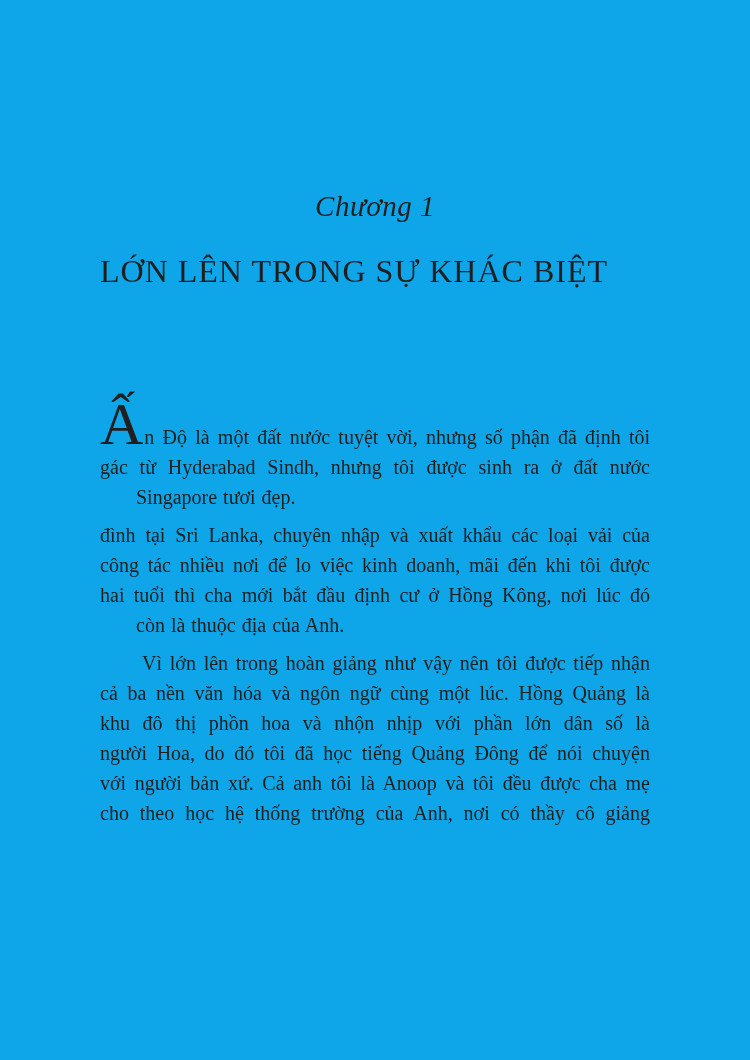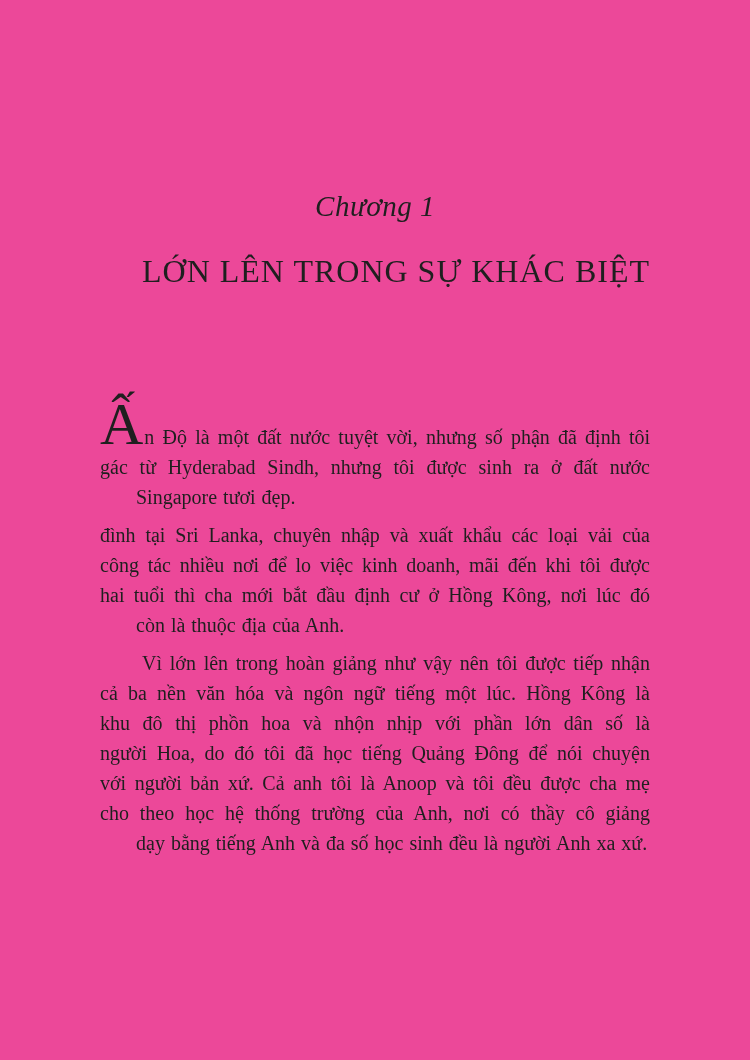--- a/index.html
+++ b/index.html
@@ -2,38 +2,38 @@
 <html><head>
 <meta charset="utf-8">
 <style>
   * { margin: 0; padding: 0; box-sizing: border-box; }
   html, body { background: #e8e8e8; }
   .page {
     position: relative;
     width: 750px;
     height: 1060px;
     margin: 0 auto;
-    background: #ec4899;
+    background: #0ea5e9;
     color: #1f1f1f;
     font-family: "Liberation Serif", "DejaVu Serif", serif;
     padding: 188px 100px 0 100px;
     overflow: hidden;
   }
   .chapter-label {
     font-size: 29px;
     line-height: 36px;
     font-style: italic;
     text-align: center;
     letter-spacing: 0.5px;
   }
   .chapter-title {
     margin-top: 26px;
     font-size: 32px;
     line-height: 42px;
-    text-align: right;
+    text-align: left;
     letter-spacing: 1px;
     white-space: nowrap;
     font-weight: normal;
   }
   .body-text {
     margin-top: 130px;
     font-size: 20px;
     line-height: 30px;
   }
   .para { margin: 0; }
@@ -76,22 +76,21 @@
 
     <div class="para">
       <div class="line">đình tại Sri Lanka, chuyên nhập và xuất khẩu các loại vải của</div>
       <div class="line">công tác nhiều nơi để lo việc kinh doanh, mãi đến khi tôi được</div>
       <div class="line">hai tuổi thì cha mới bắt đầu định cư ở Hồng Kông, nơi lúc đó</div>
       <div class="line para-end">còn là thuộc địa của Anh.</div>
     </div>
 
     <div class="para">
       <div class="line indent">Vì lớn lên trong hoàn giảng như vậy nên tôi được tiếp nhận</div>
-      <div class="line">cả ba nền văn hóa và ngôn ngữ tiếng một lúc. Hồng Kông là</div>
+      <div class="line">cả ba nền văn hóa và ngôn ngữ cùng một lúc. Hồng Quảng là</div>
       <div class="line">khu đô thị phồn hoa và nhộn nhịp với phần lớn dân số là</div>
       <div class="line">người Hoa, do đó tôi đã học tiếng Quảng Đông để nói chuyện</div>
       <div class="line">với người bản xứ. Cả anh tôi là Anoop và tôi đều được cha mẹ</div>
       <div class="line">cho theo học hệ thống trường của Anh, nơi có thầy cô giảng</div>
-      <div class="line para-end">dạy bằng tiếng Anh và đa số học sinh đều là người Anh xa xứ.</div>
     </div>
 
   </div>
 </div>
 
 </body></html>

